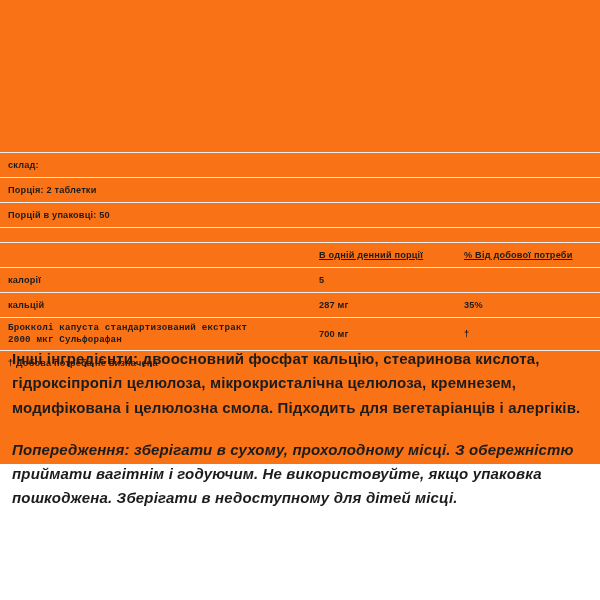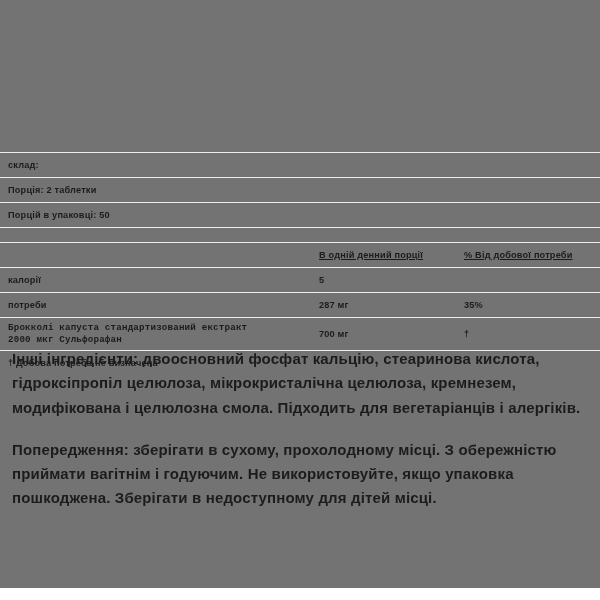--- a/index.html
+++ b/index.html
@@ -10,23 +10,23 @@
   body {
     width: 600px;
     height: 600px;
     overflow: hidden;
     font-family: "Liberation Sans", sans-serif;
     color: #1c1c1c;
     -webkit-font-smoothing: antialiased;
   }
   .page {
     width: 600px;
-    height: 588px;
+    height: 464px;
     position: relative;
-    background: #737373;
+    background: #f97316;
   }
   .panel {
     position: absolute;
     left: 0;
     top: 152px;
     width: 600px;
   }
   table.facts {
     width: 600px;
     border-collapse: collapse;
@@ -59,21 +59,21 @@
     width: 584px;
   }
   .notes p {
     margin: 0 0 18px 4px;
     font-size: 15px;
     font-weight: bold;
     line-height: 1.62;
     color: #1c1c1c;
     letter-spacing: 0.01em;
   }
-  .notes p:last-child { margin-bottom: 0; }
+  .notes p:last-child { margin-bottom: 0; font-style: italic; }
   .nowrap-cell { white-space: pre-line; font-family: Liberation Mono, monospace; }
 </style>
 </head>
 <body>
 
 <div class="page">
 
   <div class="panel">
     <table class="facts">
       <tbody>
@@ -107,21 +107,21 @@
           <td class="c-dv">% Від добової потреби</td>
         </tr>
 
         <tr class="r">
           <td class="c-name">калорії</td>
           <td class="c-amt">5</td>
           <td class="c-dv"></td>
         </tr>
 
         <tr class="r">
-          <td class="c-name">потреби</td>
+          <td class="c-name">кальцій</td>
           <td class="c-amt">287 мг</td>
           <td class="c-dv">35%</td>
         </tr>
 
         <tr class="r-tall">
           <td class="c-name nowrap-cell">Брокколі капуста стандартизований екстракт
 2000 мкг Сульфорафан</td>
           <td class="c-amt">700 мг</td>
           <td class="c-dv">†</td>
         </tr>

